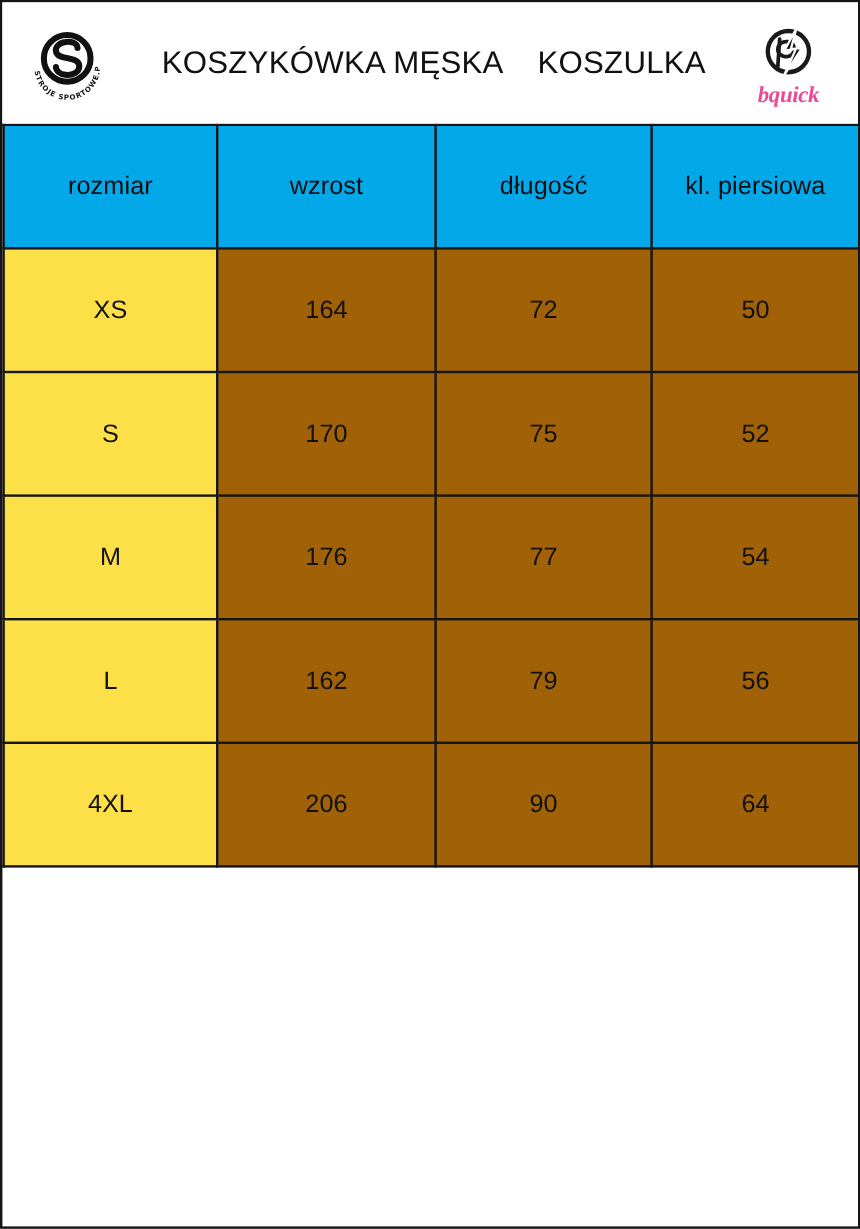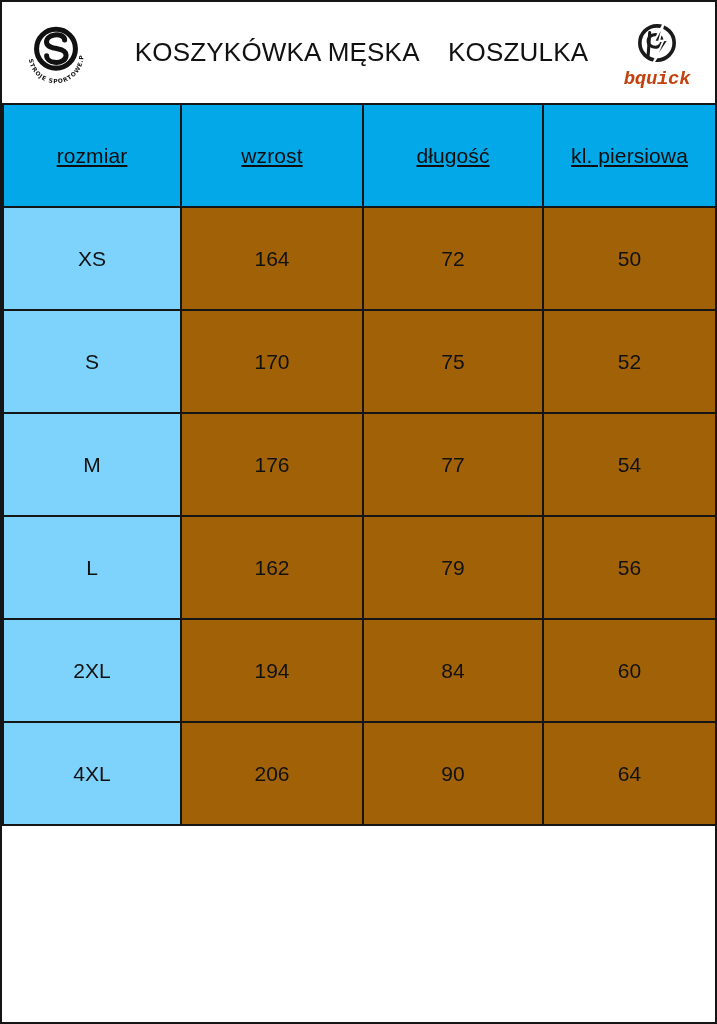--- a/index.html
+++ b/index.html
@@ -51,26 +51,26 @@
     transform: translateY(-50%);
     width: 84px;
     height: 84px;
     display: flex;
     flex-direction: column;
     align-items: center;
     justify-content: center;
   }
   .logo-right-mark { width: 52px; height: 52px; display:block; }
   .logo-right-word {
-    font-family: Liberation Mono, monospace;
+    font-family: Liberation Serif, serif;
     font-size: 19px;
     font-weight: 700;
     font-style: italic;
     letter-spacing: -0.3px;
-    color: #c2410c;
+    color: #ec4899;
     line-height: 1;
     margin-top: 1px;
   }
 
   .doc-title {
     font-family: "Liberation Sans", sans-serif;
     font-size: 26px;
     font-weight: 400;
     letter-spacing: 0.2px;
     color: #111111;
@@ -98,31 +98,30 @@
     font-weight: 400;
     padding: 0;
   }
 
   table.size-table thead th {
     height: 101px;
     background: #02A8E8;
     color: #0d0d0d;
     font-size: 21px;
     letter-spacing: 0.1px;
-    text-decoration: underline;
   }
 
   table.size-table tbody td {
     height: 101px;
     background: #a16207;
     color: #111111;
     font-size: 21px;
   }
   table.size-table tbody td.size-cell {
-    background: #7dd3fc;
+    background: #fde047;
   }
 </style>
 </head>
 <body>
 
 <div id="page">
 
   <div class="header-band">
 
     <div class="logo-left">
@@ -188,26 +187,20 @@
         <td>77</td>
         <td>54</td>
       </tr>
       <tr>
         <td class="size-cell">L</td>
         <td>162</td>
         <td>79</td>
         <td>56</td>
       </tr>
       <tr>
-        <td class="size-cell">2XL</td>
-        <td>194</td>
-        <td>84</td>
-        <td>60</td>
-      </tr>
-      <tr>
         <td class="size-cell">4XL</td>
         <td>206</td>
         <td>90</td>
         <td>64</td>
       </tr>
     </tbody>
   </table>
 
 </div>
 

